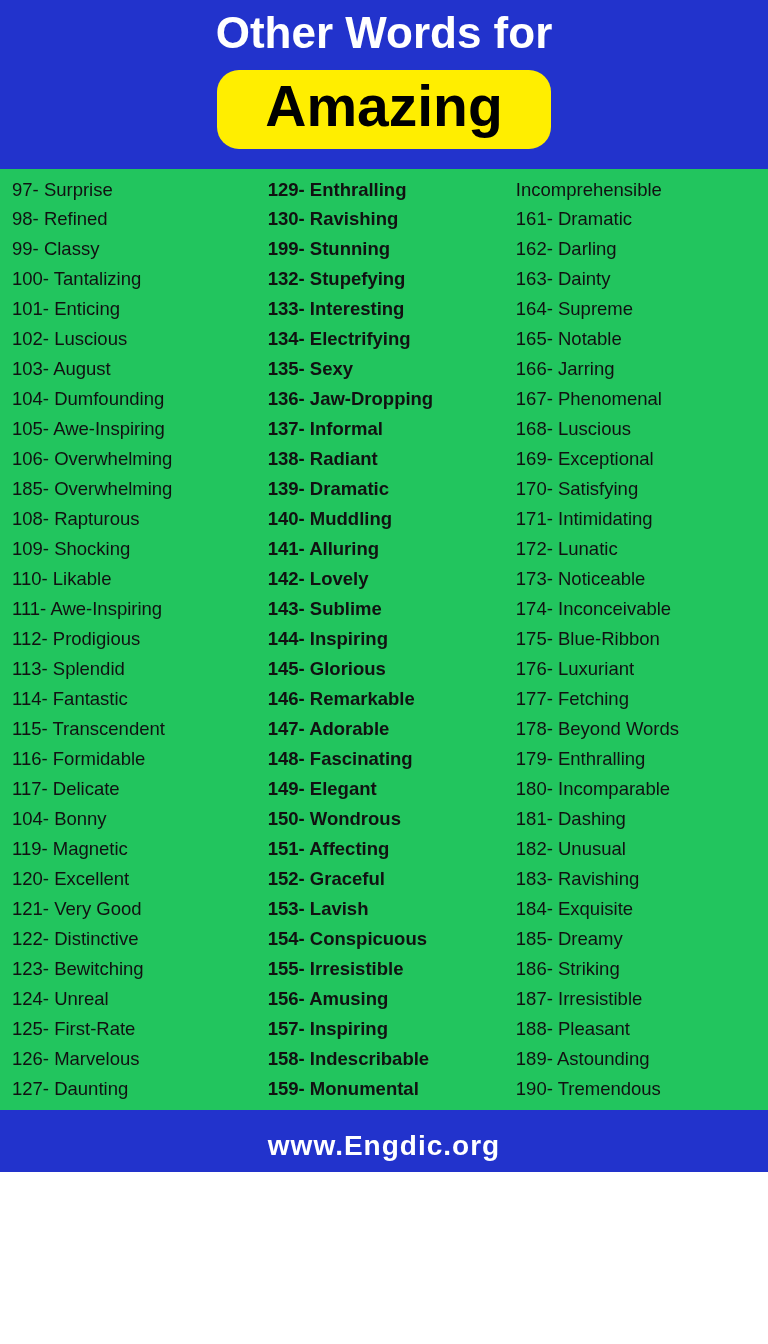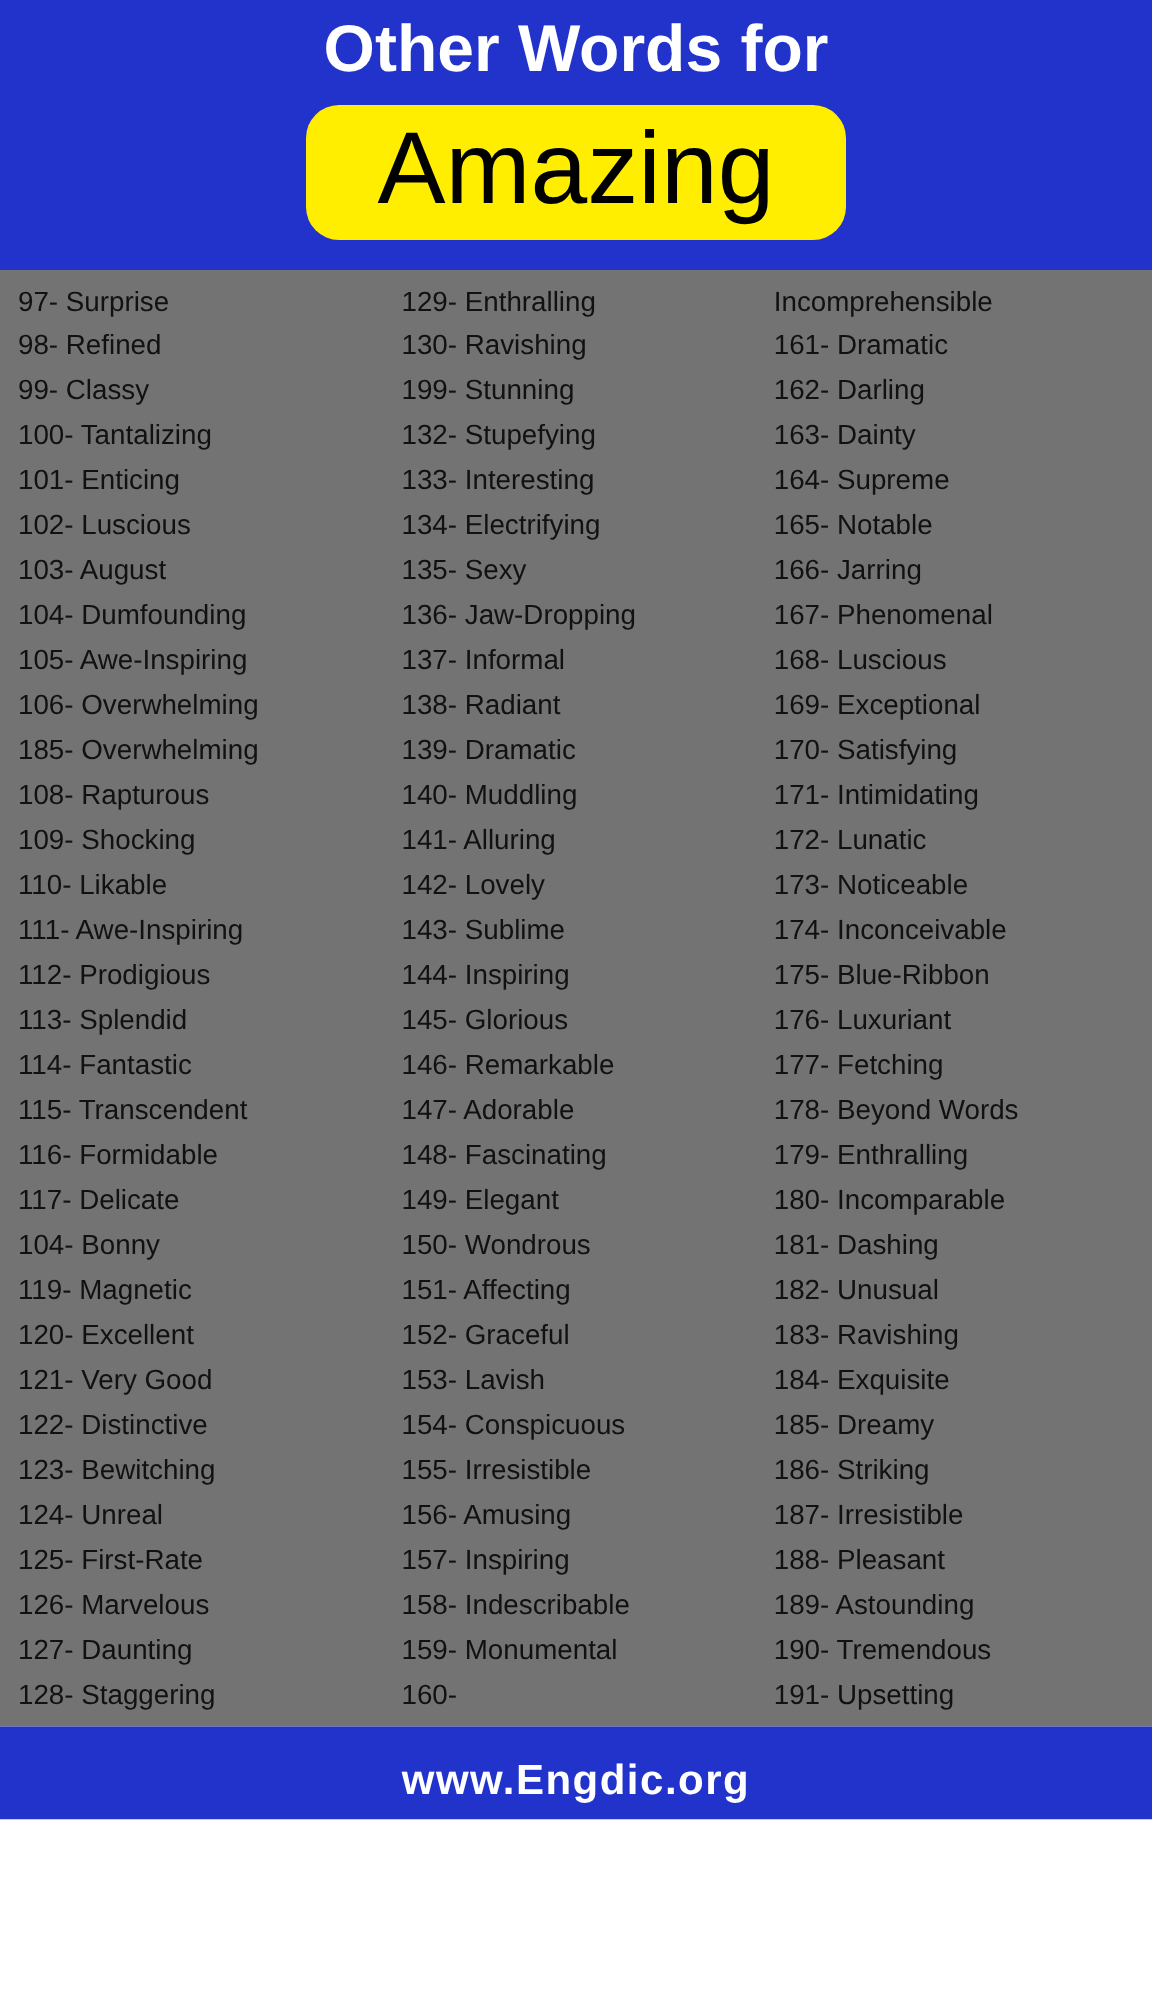--- a/index.html
+++ b/index.html
@@ -24,46 +24,46 @@
 
     .header-badge {
       background: #ffee00;
       border-radius: 22px;
       display: inline-block;
       padding: 8px 48px 14px;
       margin-bottom: 10px;
     }
 
     .header-badge-text {
-      font-size: 68px;
-      font-weight: 400;
+      font-size: 57px;
+      font-weight: 700;
       color: #000;
       line-height: 1;
     }
 
     .word-list {
       padding: 6px 8px 6px 8px;
-      background: #737373;
+      background: #22c55e;
     }
 
     .word-list table {
       width: 100%;
       border-collapse: collapse;
     }
 
     .word-list td {
       font-size: 18.5px;
       padding: 2.5px 4px;
       vertical-align: top;
       color: #111;
       line-height: 1.35;
     }
 
     .col1 { width: 34%; }
-    .col2 { width: 33%; }
+    .col2 { width: 33%; font-weight: bold; }
     .col3 { width: 33%; }
 
     .footer {
       background: #2233cc;
       text-align: center;
       padding: 20px 0 10px;
     }
 
     .footer-text {
       color: #fff;
@@ -233,24 +233,19 @@
         <tr>
           <td class="col1">126- Marvelous</td>
           <td class="col2">158- Indescribable</td>
           <td class="col3">189- Astounding</td>
         </tr>
         <tr>
           <td class="col1">127- Daunting</td>
           <td class="col2">159- Monumental</td>
           <td class="col3">190- Tremendous</td>
         </tr>
-        <tr>
-          <td class="col1">128- Staggering</td>
-          <td class="col2">160-</td>
-          <td class="col3">191- Upsetting</td>
-        </tr>
       </tbody>
   </table>
 </div>
 
 <div class="footer">
   <div class="footer-text">www.Engdic.org</div>
 </div>
 
 </body></html>

